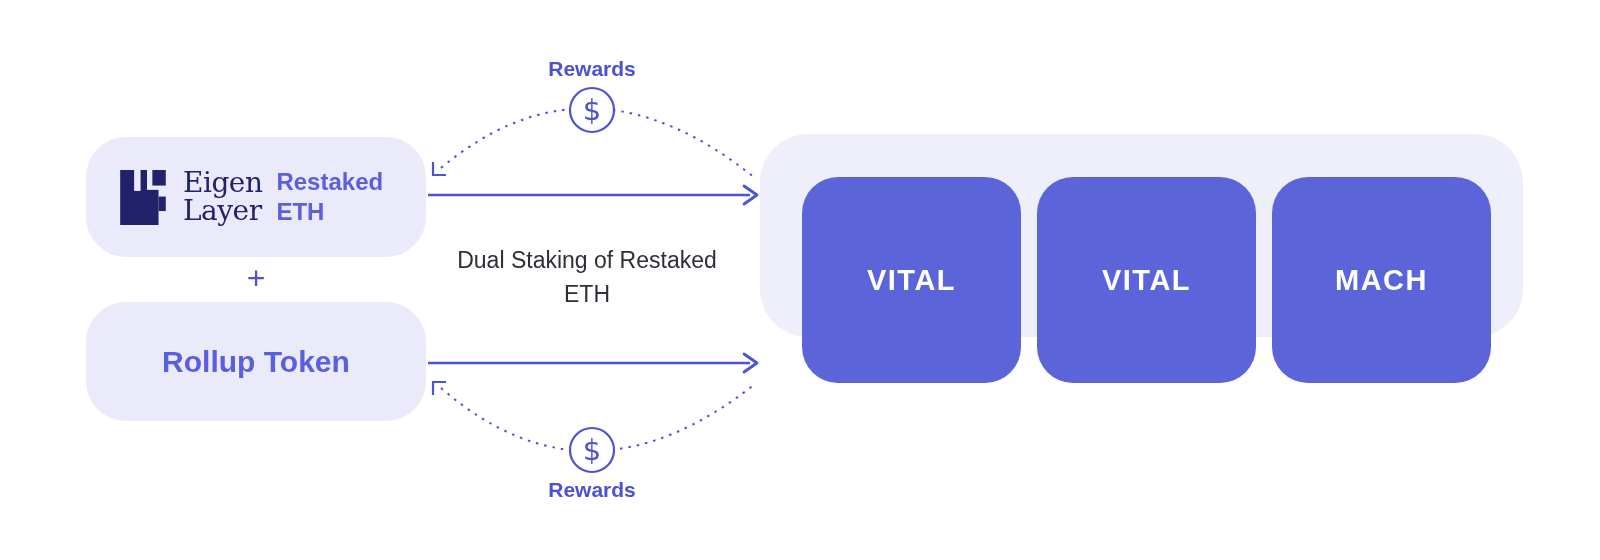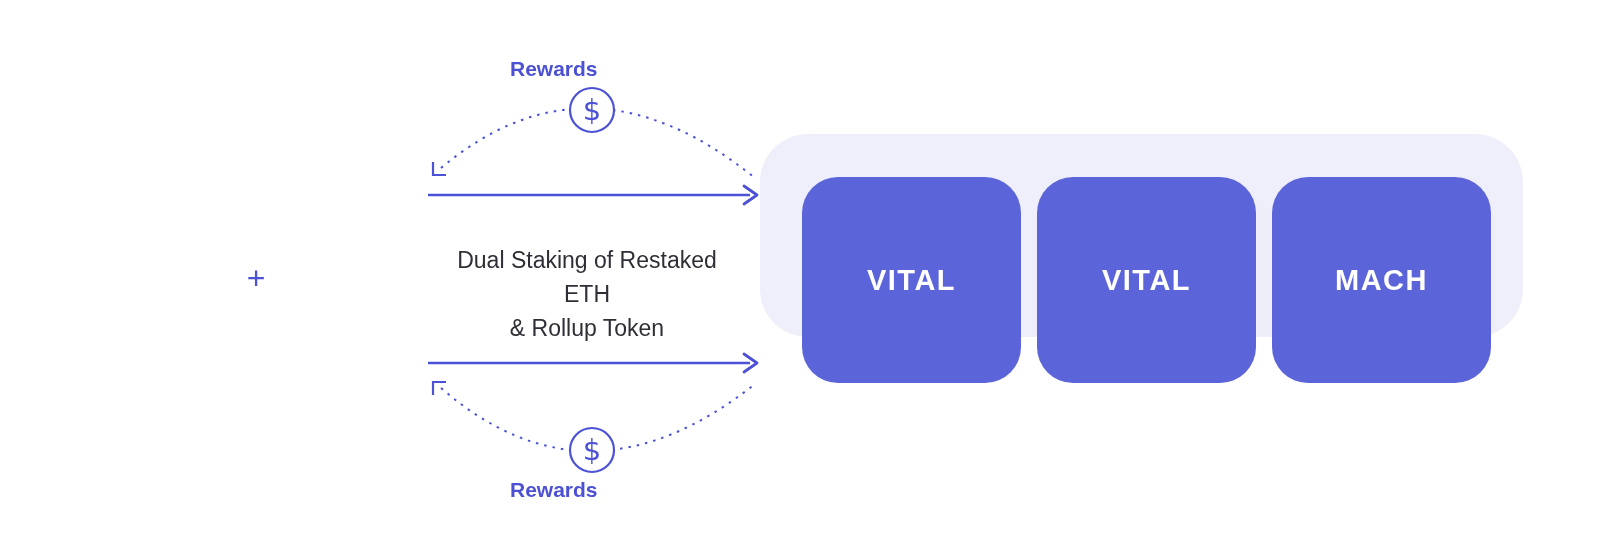--- a/index.html
+++ b/index.html
@@ -24,21 +24,21 @@
   #plus-sign{position:absolute;left:86px;top:260px;width:340px;text-align:center;
              font-size:32px;font-weight:400;line-height:36px;color:var(--line_accent);}
 
   #rollup-box{left:86px;top:302px;width:340px;height:119px;
               display:flex;align-items:center;justify-content:center;}
   .rollup-label{font-size:30px;font-weight:600;color:var(--text_accent);}
 
   #caption{position:absolute;left:432px;top:243px;width:310px;text-align:center;
            font-size:23px;line-height:34px;color:var(--caption_text);}
 
-  .rewards-label{position:absolute;left:510px;width:164px;text-align:left;
+  .rewards-label{position:absolute;left:510px;width:164px;text-align:center;
                  font-size:21px;font-weight:600;color:var(--rewards_accent);}
   #rewards-top{top:57px;}
   #rewards-bottom{top:478px;}
 
   #avs-container{position:absolute;left:760px;top:134px;width:763px;height:203px;
                  background:var(--container_bg);border-radius:48px;
                  display:flex;gap:16px;padding:43px 0 0 42px;box-sizing:border-box;}
   .avs-box{width:219px;height:206px;background:var(--avs_box_bg);border-radius:36px;
            display:flex;align-items:center;justify-content:center;
            color:#ffffff;font-size:29px;font-weight:700;letter-spacing:1.5px;}
@@ -54,27 +54,43 @@
   .coin-glyph{fill:var(--line_accent);font-family:"DejaVu Sans",sans-serif;
               font-size:29px;font-weight:400;text-anchor:middle;}
   .mark-dark{fill:var(--brand_navy);}
   .mark-light{fill:var(--soft_box_bg);}
 </style>
 </head>
 <body>
 
 <div id="stage">
 
+  <div class="soft-box" id="restaked-box">
+    <svg class="logo-mark" viewBox="0 0 20 20.5">
+      <rect class="mark-dark" x="0" y="0" width="10" height="20.5"></rect>
+      <rect class="mark-light" x="5.2" y="0" width="2.4" height="7.8"></rect>
+      <rect class="mark-dark" x="12" y="0" width="5" height="5.8"></rect>
+      <rect class="mark-dark" x="10" y="7.4" width="4.3" height="13.1"></rect>
+      <rect class="mark-dark" x="14.3" y="9.9" width="2.7" height="5.4"></rect>
+    </svg>
+    <div class="brand-word">
+      <div>Eigen</div>
+      <div>Layer</div>
+    </div>
+    <div class="restaked-label">Restaked ETH</div>
+  </div>
 
   <div id="plus-sign">+</div>
 
+  <div class="soft-box" id="rollup-box">
+    <div class="rollup-label">Rollup Token</div>
+  </div>
 
   <div id="caption">
     <div>Dual Staking of Restaked ETH</div>
-    <div>&amp; Rollup Token</div>
   </div>
 
   <div class="rewards-label" id="rewards-top">Rewards</div>
   <div class="rewards-label" id="rewards-bottom">Rewards</div>
 
   <div id="avs-container">
     <div class="avs-box">
       <span>VITAL</span>
     </div>
     <div class="avs-box">

